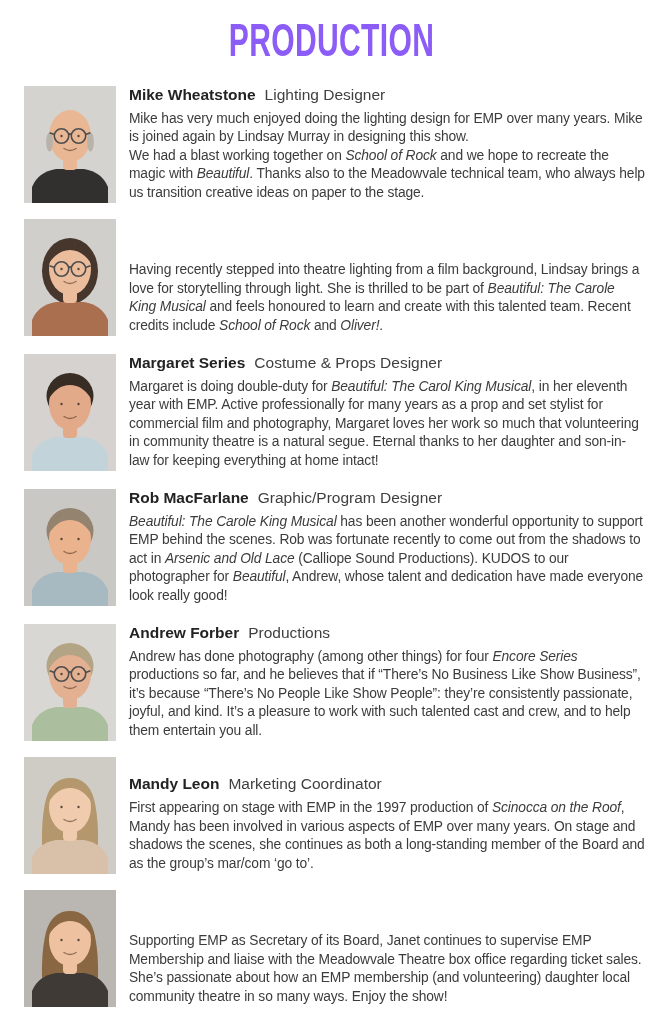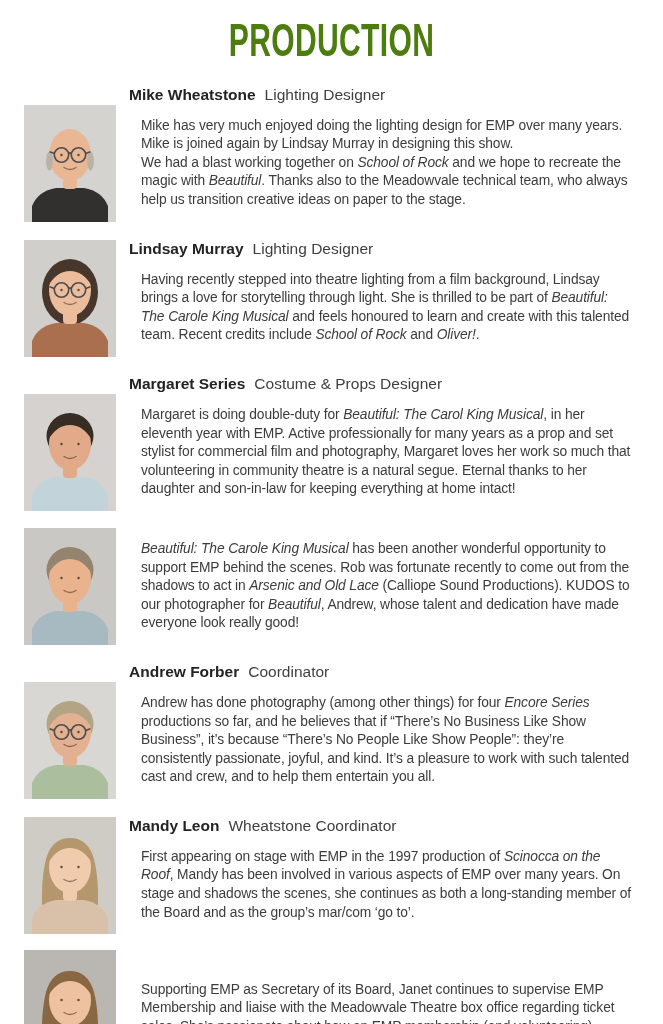--- a/index.html
+++ b/index.html
@@ -17,21 +17,21 @@
     height: 1024px;
     background: #ffffff;
     box-sizing: border-box;
   }
   h1.page-title {
     margin: 14px 0 17px 0;
     text-align: center;
     font-size: 47px;
     line-height: 1.12;
     font-weight: 700;
-    color: #4d7c0f;
+    color: #8b5cf6;
     white-space: nowrap;
   }
   h1.page-title .squeeze {
     display: inline-block;
     transform: scaleX(0.64);
     transform-origin: 50% 50%;
     letter-spacing: 0.5px;
   }
   .people {
     margin: 0 18px 0 24px;
@@ -63,21 +63,21 @@
   }
   .name {
     font-weight: 700;
     color: #232323;
   }
   .role {
     color: #3f3f3f;
     margin-left: 9px;
   }
   .bio {
-    margin: 12px;
+    margin: 0;
     font-size: 13.8px;
     line-height: 18.6px;
     letter-spacing: -0.12px;
     color: #3c3c3c;
   }
   .bio em { font-style: italic; }
 </style>
 </head>
 <body>
 
@@ -146,21 +146,20 @@
         <g class="ph-glasses" fill="none" stroke="#4d4d4d" stroke-width="1.6">
           <circle cx="37.5" cy="50" r="7.2"></circle>
           <circle cx="54.5" cy="50" r="7.2"></circle>
           <path d="M44.6 48.6 Q46 47.2 47.4 48.6"></path>
           <path d="M30.4 48.6 L25.6 46.8"></path>
           <path d="M61.6 48.6 L66.4 46.8"></path>
         </g>
       </svg>
     </div>
     <div class="content">
-      <h2 class="header"><span class="name">Lindsay Murray</span><span class="role">Lighting Designer</span></h2>
       <p class="bio"><span>Having recently stepped into theatre lighting from a film background, Lindsay brings a love for storytelling through light. She is thrilled to be part of </span><em>Beautiful: The Carole King Musical</em><span> and feels honoured to learn and create with this talented team. Recent credits include </span><em>School of Rock</em><span> and </span><em>Oliver!</em><span>.</span></p>
     </div>
   </section>
 
   <section class="person">
     <div class="photo">
       <svg viewBox="0 0 92 117" xmlns="http://www.w3.org/2000/svg" role="img" aria-label="headshot of smiling woman with short dark spiky hair in light blue patterned shirt">
         <rect class="ph-bg" x="0" y="0" width="92" height="117" fill="#d5d2cf"></rect>
         <g class="hair-back" fill="#382d25">
           <ellipse class="hb-short" cx="46" cy="42" rx="23.5" ry="23"></ellipse>
@@ -220,20 +219,21 @@
         <g class="ph-glasses" fill="none" stroke="#4d4d4d" stroke-width="1.6" style="display: none;">
           <circle cx="37.5" cy="50" r="7.2"></circle>
           <circle cx="54.5" cy="50" r="7.2"></circle>
           <path d="M44.6 48.6 Q46 47.2 47.4 48.6"></path>
           <path d="M30.4 48.6 L25.6 46.8"></path>
           <path d="M61.6 48.6 L66.4 46.8"></path>
         </g>
       </svg>
     </div>
     <div class="content">
+      <h2 class="header"><span class="name">Rob MacFarlane</span><span class="role">Graphic/Program Designer</span></h2>
       <p class="bio"><em>Beautiful: The Carole King Musical</em><span> has been another wonderful opportunity to support EMP behind the scenes. Rob was fortunate recently to come out from the shadows to act in </span><em>Arsenic and Old Lace</em><span> (Calliope Sound Productions). KUDOS to our photographer for </span><em>Beautiful</em><span>, Andrew, whose talent and dedication have made everyone look really good!</span></p>
     </div>
   </section>
 
   <section class="person">
     <div class="photo">
       <svg viewBox="0 0 92 117" xmlns="http://www.w3.org/2000/svg" role="img" aria-label="headshot of man with blond-grey hair and glasses in sage green shirt">
         <rect class="ph-bg" x="0" y="0" width="92" height="117" fill="#d9d7d3"></rect>
         <g class="hair-back" fill="#b3a485">
           <ellipse class="hb-short" cx="46" cy="42" rx="23.5" ry="23"></ellipse>
@@ -256,21 +256,21 @@
         <g class="ph-glasses" fill="none" stroke="#4d4d4d" stroke-width="1.6">
           <circle cx="37.5" cy="50" r="7.2"></circle>
           <circle cx="54.5" cy="50" r="7.2"></circle>
           <path d="M44.6 48.6 Q46 47.2 47.4 48.6"></path>
           <path d="M30.4 48.6 L25.6 46.8"></path>
           <path d="M61.6 48.6 L66.4 46.8"></path>
         </g>
       </svg>
     </div>
     <div class="content">
-      <h2 class="header"><span class="name">Andrew Forber</span><span class="role">Coordinator</span></h2>
+      <h2 class="header"><span class="name">Andrew Forber</span><span class="role">Productions</span></h2>
       <p class="bio"><span>Andrew has done photography (among other things) for four </span><em>Encore Series</em><span> productions so far, and he believes that if “There’s No Business Like Show Business”, it’s because “There’s No People Like Show People”: they’re consistently passionate, joyful, and kind. It’s a pleasure to work with such talented cast and crew, and to help them entertain you all.</span></p>
     </div>
   </section>
 
   <section class="person">
     <div class="photo">
       <svg viewBox="0 0 92 117" xmlns="http://www.w3.org/2000/svg" role="img" aria-label="close-up headshot of smiling woman with long light-brown wavy hair">
         <rect class="ph-bg" x="0" y="0" width="92" height="117" fill="#cfccc6"></rect>
         <g class="hair-back" fill="#b4976c">
           <ellipse class="hb-short" cx="46" cy="42" rx="23.5" ry="23" style="display: none;"></ellipse>
@@ -293,21 +293,21 @@
         <g class="ph-glasses" fill="none" stroke="#4d4d4d" stroke-width="1.6" style="display: none;">
           <circle cx="37.5" cy="50" r="7.2"></circle>
           <circle cx="54.5" cy="50" r="7.2"></circle>
           <path d="M44.6 48.6 Q46 47.2 47.4 48.6"></path>
           <path d="M30.4 48.6 L25.6 46.8"></path>
           <path d="M61.6 48.6 L66.4 46.8"></path>
         </g>
       </svg>
     </div>
     <div class="content">
-      <h2 class="header"><span class="name">Mandy Leon</span><span class="role">Wheatstone Coordinator</span></h2>
+      <h2 class="header"><span class="name">Mandy Leon</span><span class="role">Marketing Coordinator</span></h2>
       <p class="bio"><span>First appearing on stage with EMP in the 1997 production of </span><em>Scinocca on the Roof</em><span>, Mandy has been involved in various aspects of EMP over many years. On stage and shadows the scenes, she continues as both a long-standing member of the Board and as the group’s mar/com ‘go to’.</span></p>
     </div>
   </section>
 
   <section class="person">
     <div class="photo">
       <svg viewBox="0 0 92 117" xmlns="http://www.w3.org/2000/svg" role="img" aria-label="headshot of smiling woman with long auburn hair in dark top">
         <rect class="ph-bg" x="0" y="0" width="92" height="117" fill="#bab7b2"></rect>
         <g class="hair-back" fill="#8a6743">
           <ellipse class="hb-short" cx="46" cy="42" rx="23.5" ry="23" style="display: none;"></ellipse>

